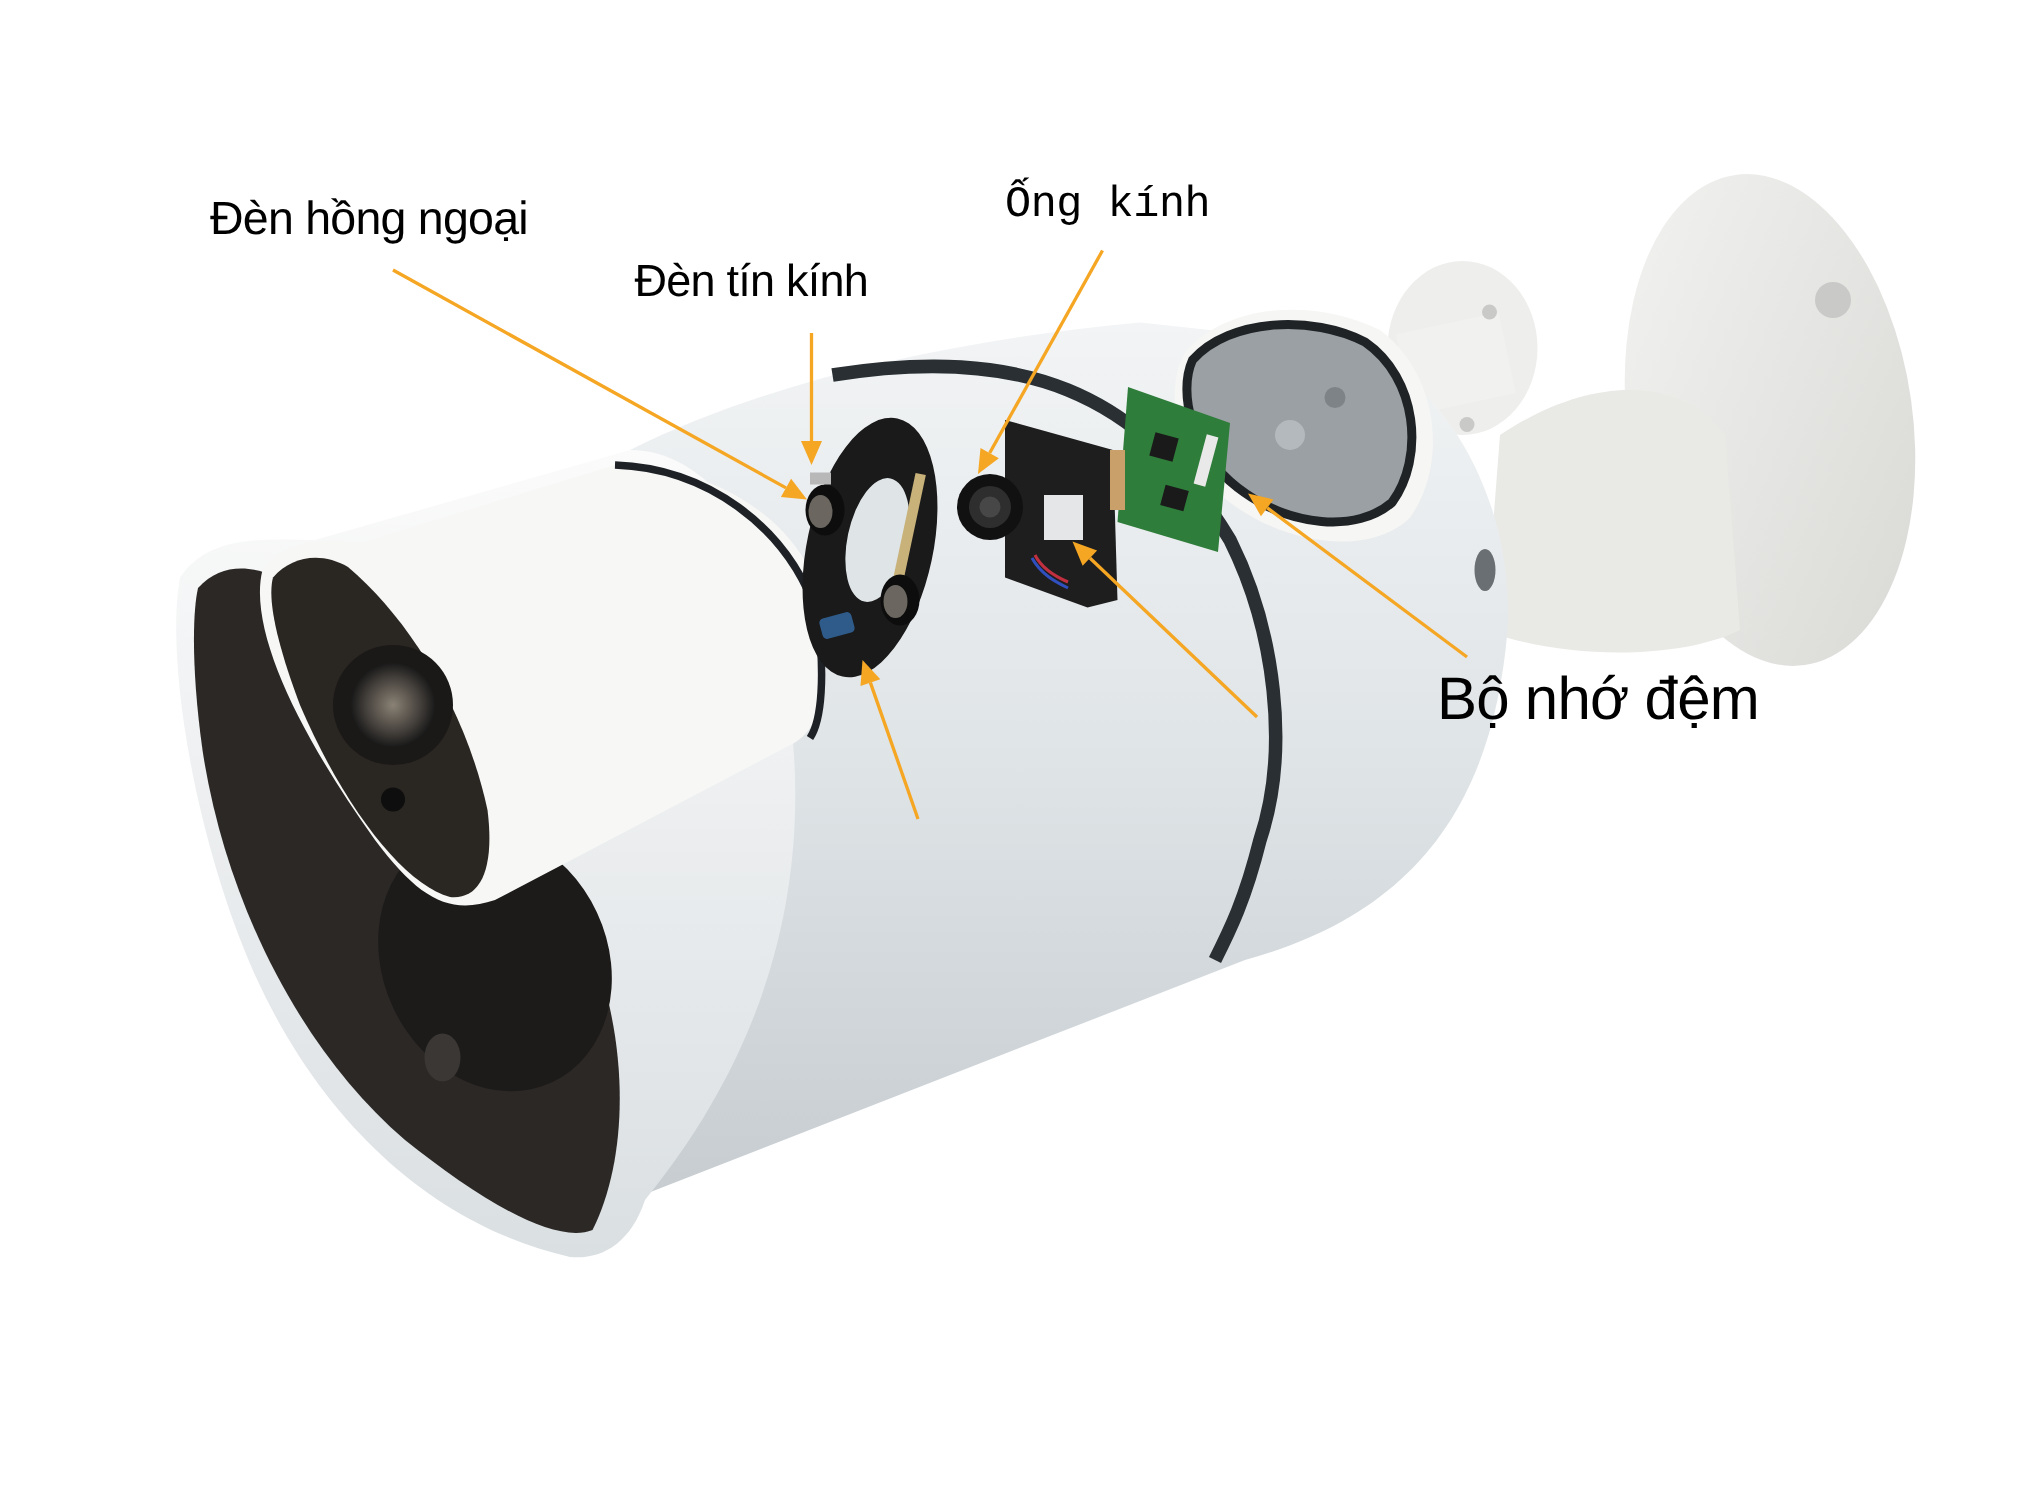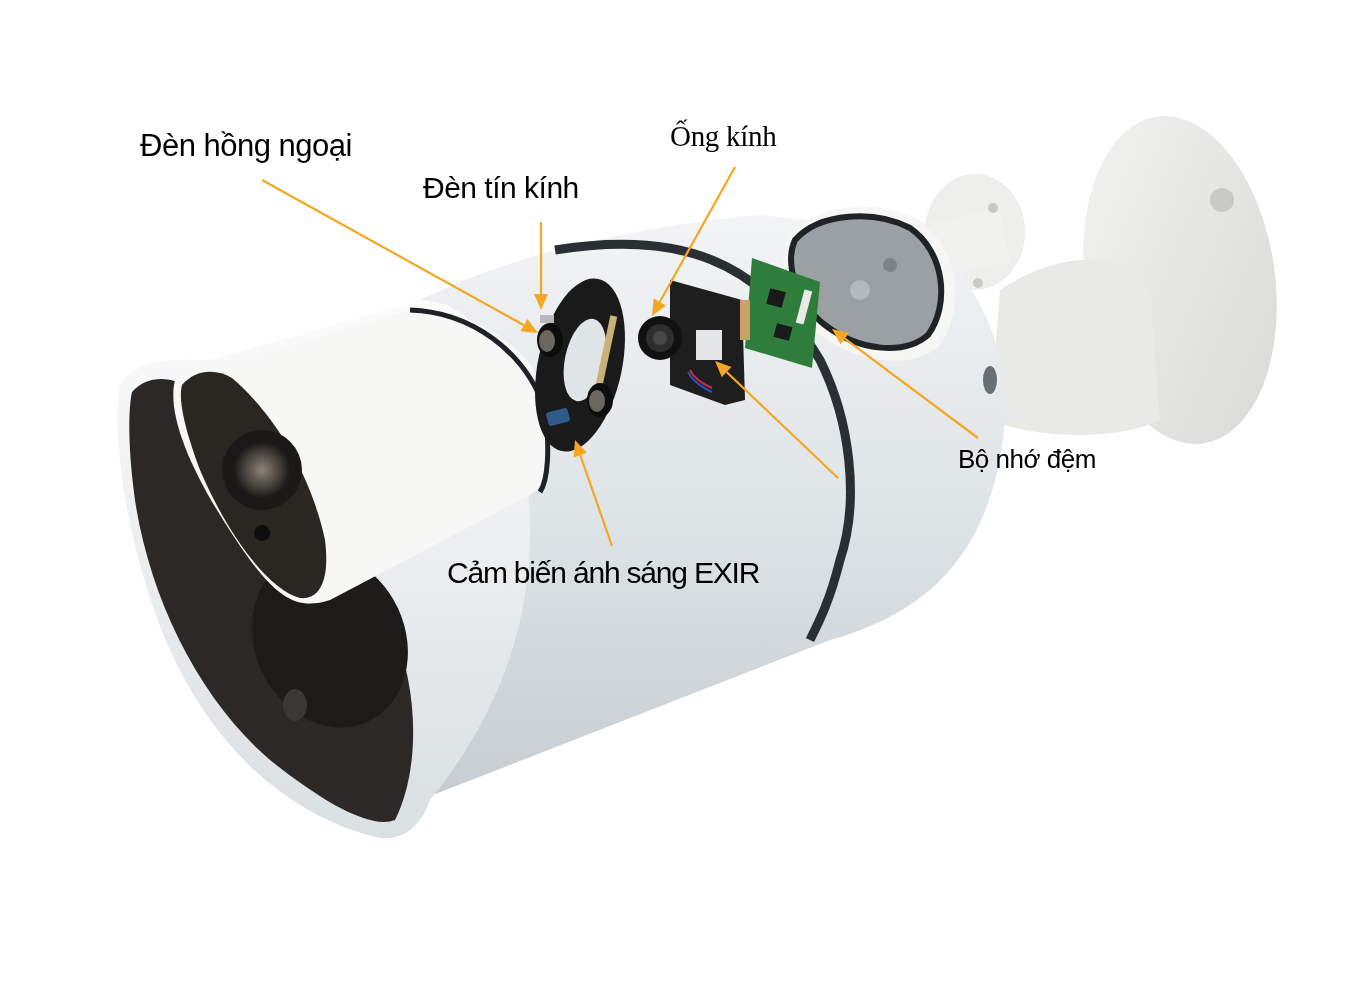--- a/index.html
+++ b/index.html
@@ -1,21 +1,21 @@
 <!DOCTYPE html>
 <html><head>
 <meta charset="utf-8">
 <style>
   html, body { margin:0; padding:0; background:#ffffff; }
   body { width:1346px; height:992px; position:relative; overflow:hidden; font-family:"Liberation Sans", sans-serif; }
   #stage { position:absolute; left:0; top:0; width:1346px; height:992px; }
   svg.art { position:absolute; left:0; top:0; }
   .label { position:absolute; color:#000; white-space:nowrap; line-height:1; letter-spacing:-0.5px; }
   .label.sans { font-family:"Liberation Sans", sans-serif; }
-  .label.dv { font-family:Liberation Serif, serif; letter-spacing:-0.3px; }
+  .label.dv { font-family:Liberation Mono, monospace; letter-spacing:-0.3px; }
 </style>
 </head>
 <body>
 
 <div id="stage">
 
   <svg class="art" width="1346" height="992" viewBox="0 0 1346 992">
     <defs>
       <linearGradient id="bodyGrad" x1="0" y1="0" x2="0" y2="1">
         <stop offset="0" stop-color="#f2f4f5"></stop>
@@ -119,16 +119,15 @@
         <line x1="838" y1="478" x2="726.5929289870351" y2="372.02742025596024" stroke="#f5a623" stroke-width="2.2"></line>
         <polygon points="715,361 731.4174253490177,366.95551382413237 721.7684326250525,377.0993266877881" fill="#f5a623"></polygon>
         <line x1="978" y1="438" x2="844.8210448439565" y2="338.5718759451456" stroke="#f5a623" stroke-width="2.2"></line>
         <polygon points="832,329 849.0087405699577,332.96266882591465 840.6333491179554,344.1810830643766" fill="#f5a623"></polygon>
       </g>
   </svg>
 
   <div class="label sans" style="left:140px;top:130px;font-size:31px;">Đèn hồng ngoại</div>
   <div class="label sans" style="left:423px;top:173px;font-size:30px;">Đèn tín kính</div>
   <div class="label dv" style="left:670px;top:122px;font-size:29px;">Ống kính</div>
-  <div class="label sans" style="left:447px;top:558px;font-size:30px;letter-spacing:-1.2px;">Cảm biến ánh sáng  EXIR</div>
-  <div class="label sans" style="left:958px;top:446px;font-size:26px;">Bộ nhớ đệm</div>
+  <div class="label sans" style="left:958px;top:446px;font-size:40px;">Bộ nhớ đệm</div>
 
 </div>
 
 </body></html>

